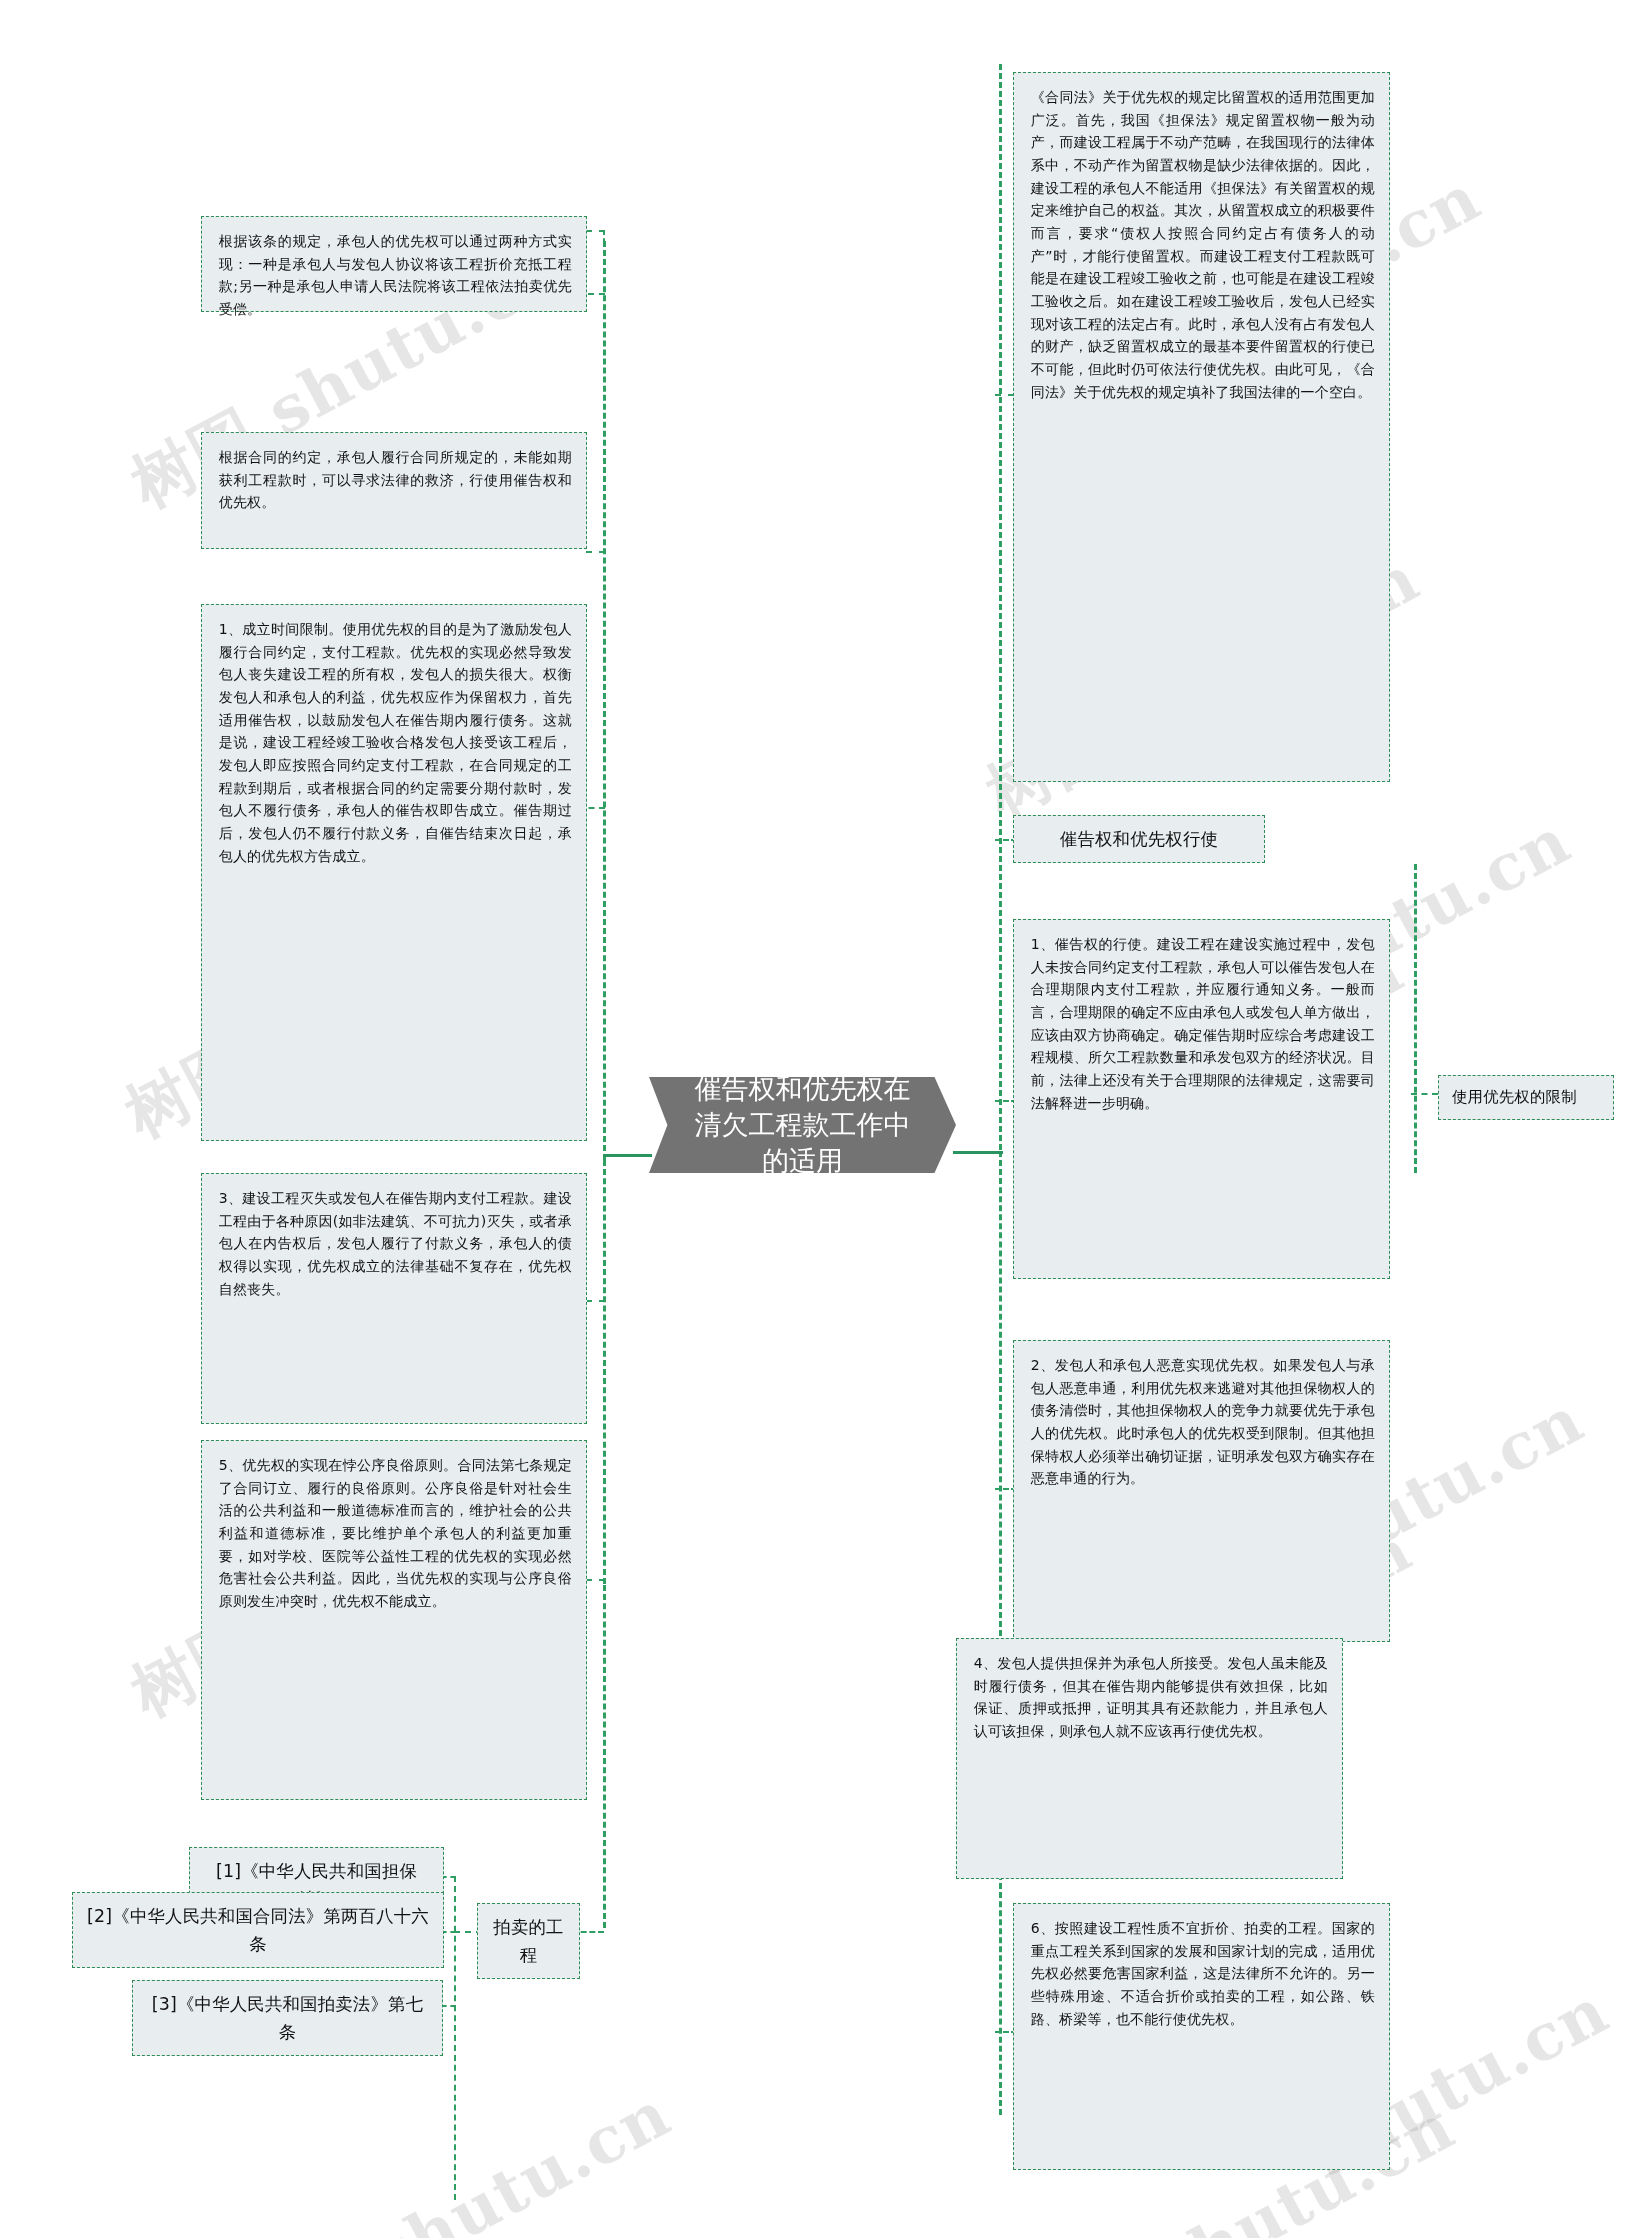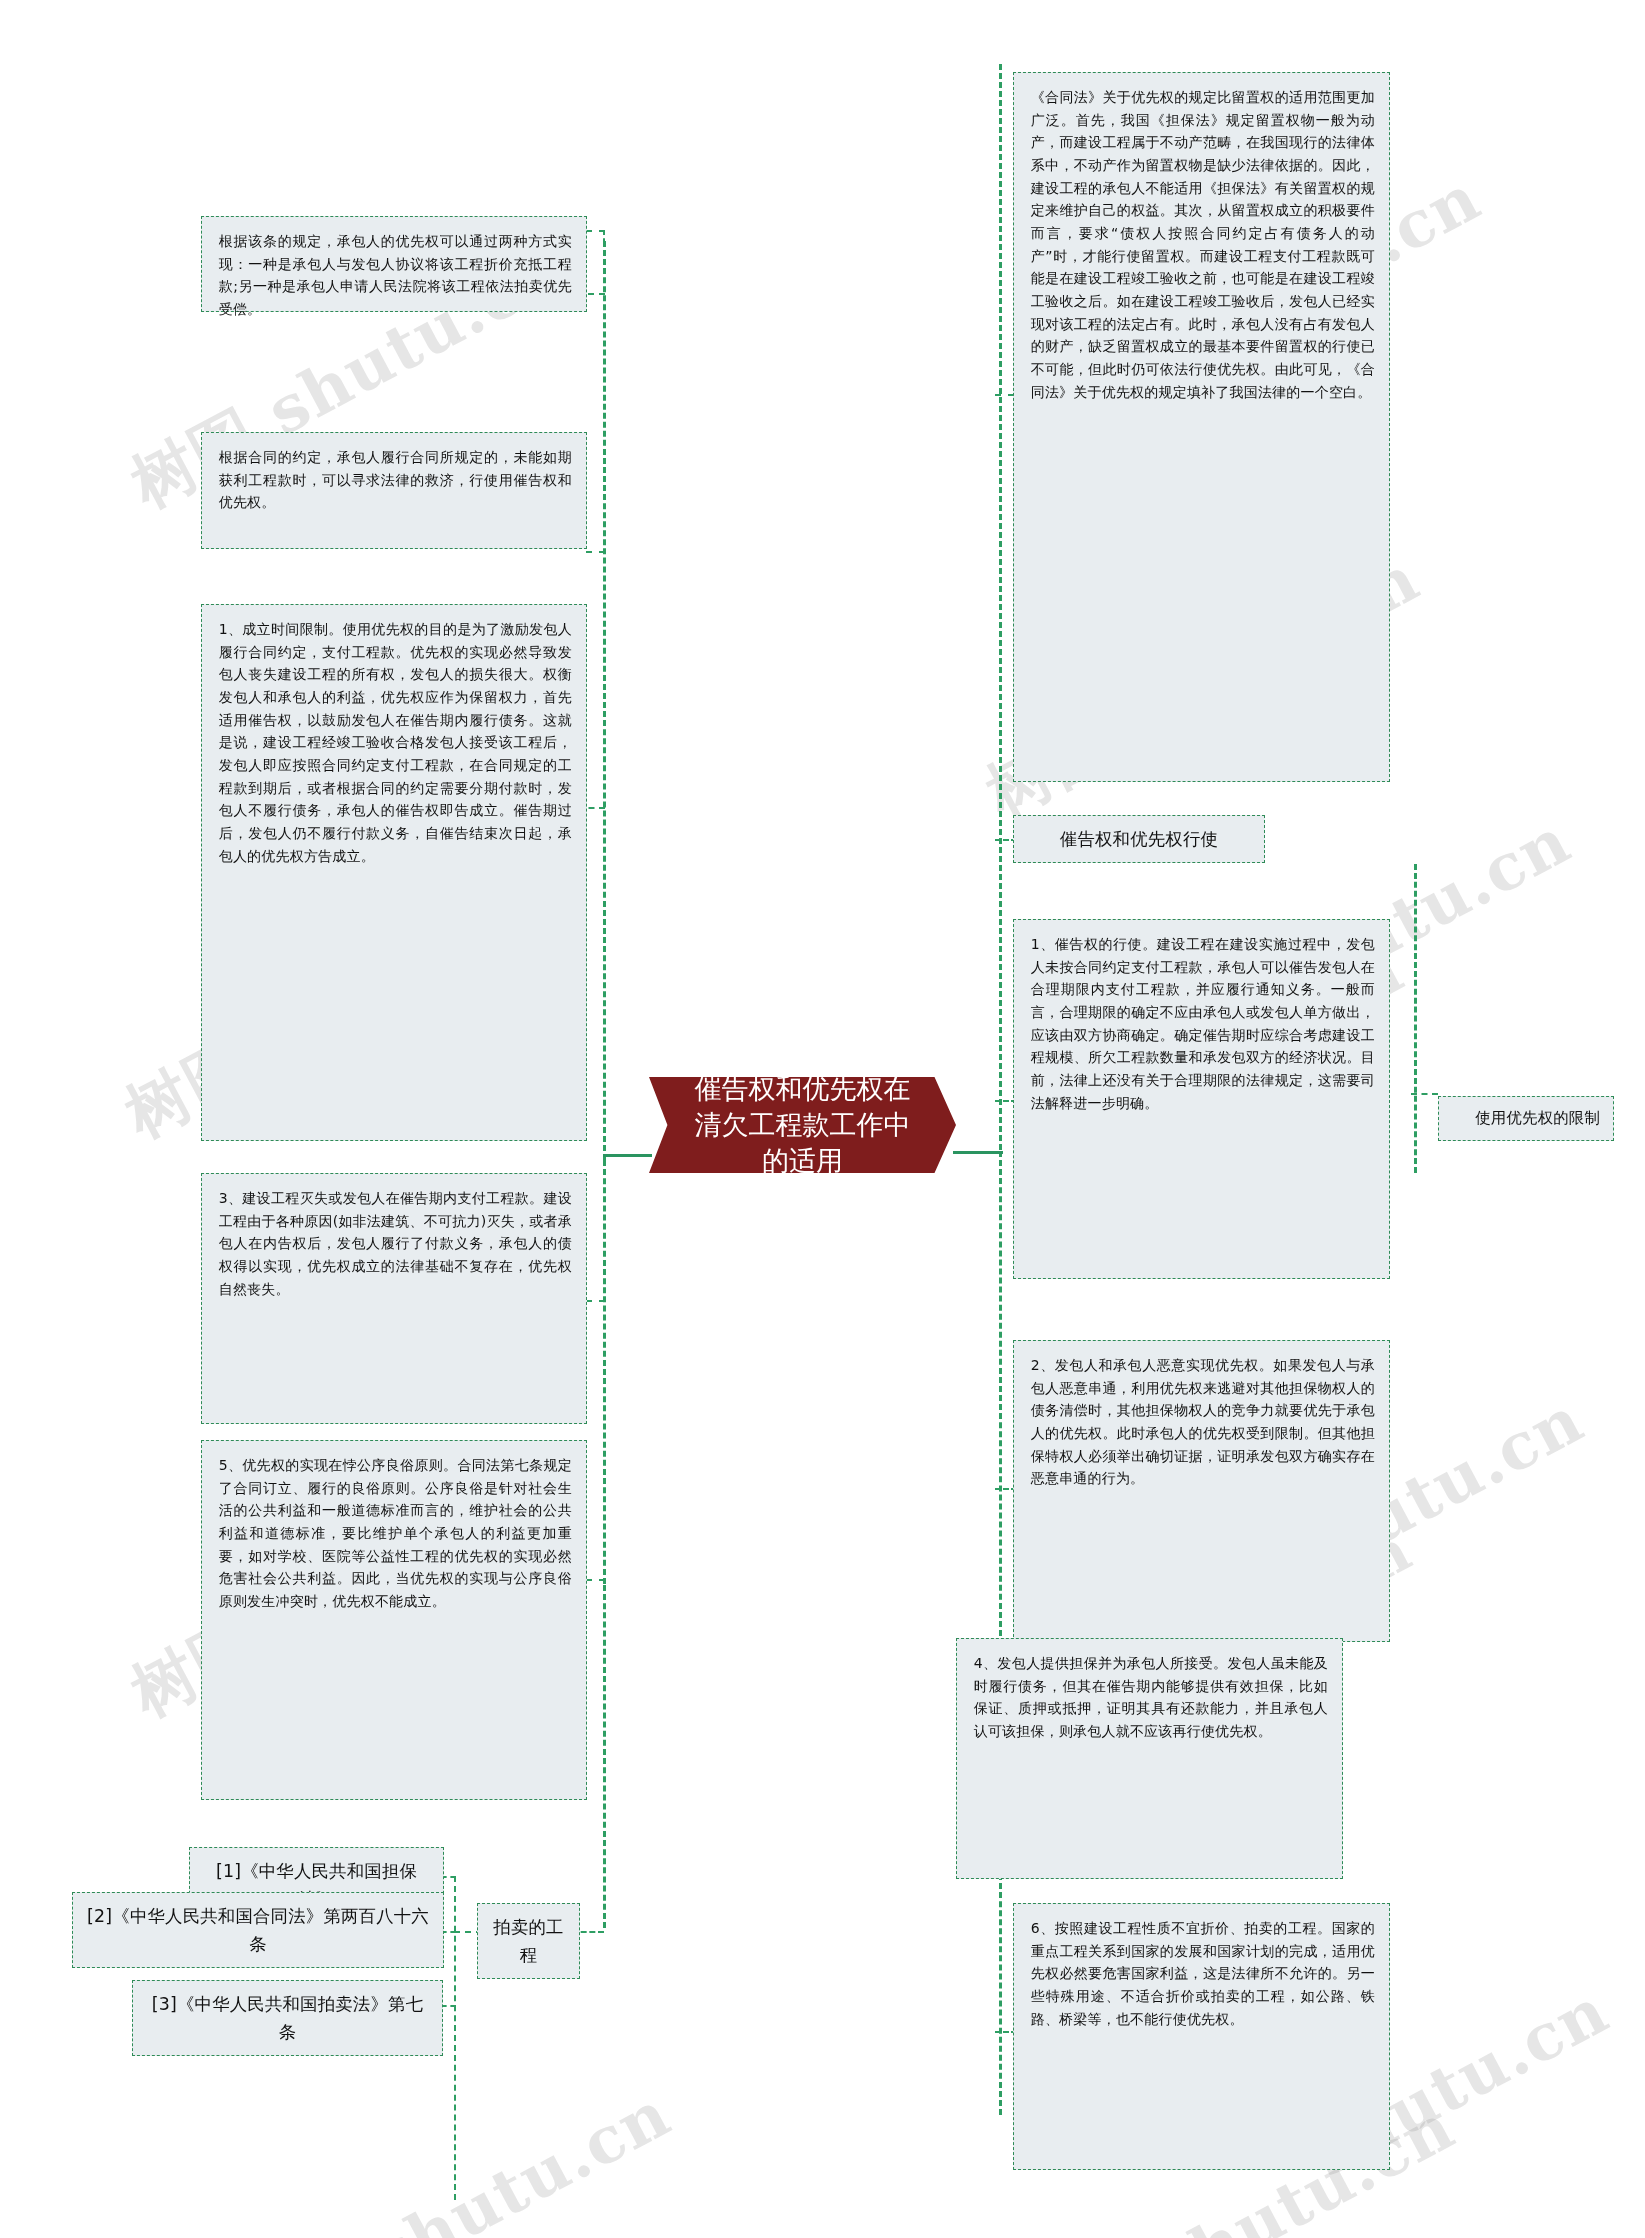--- a/index.html
+++ b/index.html
@@ -75,21 +75,21 @@
     padding: 9px 13px;
     word-break: normal;
     text-align: center;
     white-space: normal;
   }
 
   
   #central {
     position: absolute;
     box-sizing: border-box;
-    background: #7f1d1d;
+    background: #737373;
     color: #ffffff;
     font-size: 27px;
     line-height: 1.34;
     text-align: center;
     display: flex;
     align-items: center;
     justify-content: center;
     padding: 11.6px 33px;
     clip-path: polygon(0% 0%, 93% 0%, 100% 50%, 93% 100%, 0% 100%, 6% 50%);
   }
@@ -214,18 +214,18 @@
   </div>
 
   <div class="node big" style="left:956px; top:1638px; width:387px; height:241px;">
     <span>4、发包人提供担保并为承包人所接受。发包人虽未能及时履行债务，但其在催告期内能够提供有效担保，比如保证、质押或抵押，证明其具有还款能力，并且承包人认可该担保，则承包人就不应该再行使优先权。</span>
   </div>
 
   <div class="node big" style="left:1013px; top:1903px; width:377px; height:267px;">
     <span>6、按照建设工程性质不宜折价、拍卖的工程。国家的重点工程关系到国家的发展和国家计划的完成，适用优先权必然要危害国家利益，这是法律所不允许的。另一些特殊用途、不适合折价或拍卖的工程，如公路、铁路、桥梁等，也不能行使优先权。</span>
   </div>
 
-  <div class="node small" style="left:1438px; top:1075px; width:176px; height:auto; text-align:right; font-size:15.4px;margin-top:21px;">
+  <div class="node small" style="left:1438px; top:1075px; width:176px; height:auto; text-align:left; font-size:15.4px;">
     <span>使用优先权的限制</span>
   </div>
 
 </div>
 
 
 </body></html>

